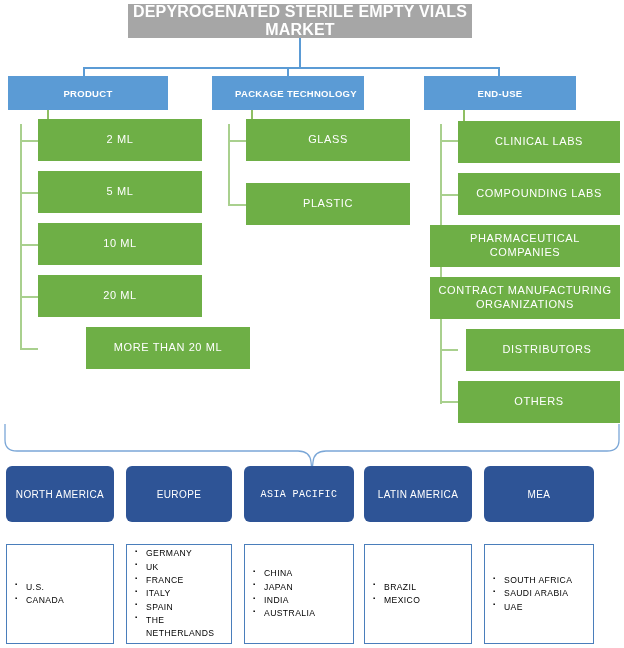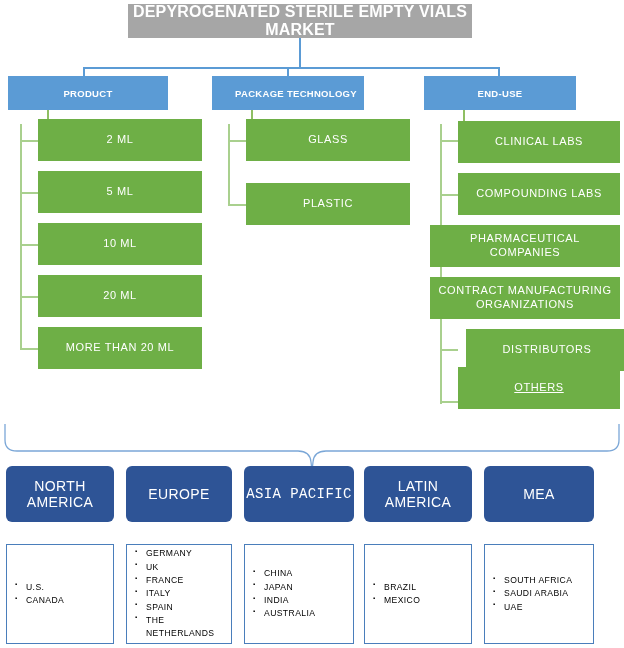--- a/index.html
+++ b/index.html
@@ -99,21 +99,21 @@
   .brace-wrap { position: absolute; left: 0; top: 424px; width: 624px; height: 48px; }
 
   
   .region-box {
     background: #2e5496;
     color: #ffffff;
     border-radius: 6px;
     display: flex;
     align-items: center;
     justify-content: center;
-    font-size: 14px;
+    font-size: 10px;
     letter-spacing: 0.4px;
     text-align: center;
     top: 466px;
     height: 56px;
   }
   .region-0 { left: 6px;   width: 108px; }
   .region-1 { left: 126px; width: 106px; }
   .region-2 { left: 244px; width: 110px; font-family: Liberation Mono, monospace; }
   .region-3 { left: 364px; width: 108px; }
   .region-4 { left: 484px; width: 110px; }
@@ -180,21 +180,21 @@
     <div class="green-stub" style="left:20px; top:140px; width:18px;"></div>
     <div class="green-stub" style="left:20px; top:192px; width:18px;"></div>
     <div class="green-stub" style="left:20px; top:244px; width:18px;"></div>
     <div class="green-stub" style="left:20px; top:296px; width:18px;"></div>
     <div class="green-stub" style="left:20px; top:348px; width:18px;"></div>
 
     <div class="abs leaf-box" style="top:119px;">2 ML</div>
     <div class="abs leaf-box" style="top:171px;">5 ML</div>
     <div class="abs leaf-box" style="top:223px;">10 ML</div>
     <div class="abs leaf-box" style="top:275px;">20 ML</div>
-    <div class="abs leaf-box" style="top:327px;">MORE THAN 20 ML</div>
+    <div class="abs leaf-box" style="top:327px;margin-left:48px;">MORE THAN 20 ML</div>
   </div>
 
   <div class="col-package">
     <div class="green-head" style="left:251px; top:110px; height:14px;"></div>
     <div class="green-spine" style="left:228px; top:124px; height:82px;"></div>
     <div class="green-stub" style="left:228px; top:140px; width:18px;"></div>
     <div class="green-stub" style="left:228px; top:204px; width:18px;"></div>
 
     <div class="abs leaf-box" style="top:119px;">GLASS</div>
     <div class="abs leaf-box" style="top:183px;">PLASTIC</div>
@@ -208,21 +208,21 @@
     <div class="green-stub" style="left:440px; top:246px; width:12px;"></div>
     <div class="green-stub" style="left:440px; top:298px; width:18px;"></div>
     <div class="green-stub" style="left:440px; top:349px; width:18px;"></div>
     <div class="green-stub" style="left:440px; top:401px; width:18px;"></div>
 
     <div class="abs leaf-box" style="top:121px;">CLINICAL LABS</div>
     <div class="abs leaf-box" style="top:173px;">COMPOUNDING LABS</div>
     <div class="abs leaf-box leaf-wide" style="top:225px;">PHARMACEUTICAL COMPANIES</div>
     <div class="abs leaf-box leaf-wide" style="top:277px;">CONTRACT MANUFACTURING ORGANIZATIONS</div>
     <div class="abs leaf-box" style="top:329px;margin-left:8px;">DISTRIBUTORS</div>
-    <div class="abs leaf-box" style="top:367px;text-decoration:underline;">OTHERS</div>
+    <div class="abs leaf-box" style="top:381px;">OTHERS</div>
   </div>
 
   <div class="brace-wrap">
     <svg width="624" height="48" viewBox="0 0 624 48" fill="none" aria-hidden="true">
       <path d="M4 2 L4 14 Q4 24 16 24 L294 24 Q306 24 306 34 L306 46 Q306 34 318 34 L596 34 Q608 34 608 24 L608 2" transform="translate(0,0)" stroke="#7ba7d7" stroke-width="1.3" fill="none" stroke-linecap="round" stroke-linejoin="round" style="display:none"></path>
       <path d="M5 0 L5 16 Q5 27 17 27 L298 27 Q310 27 311 38 L312 47 L313 38 Q314 27 326 27 L607 27 Q619 27 619 16 L619 0" stroke="#7ba7d7" stroke-width="1.3" fill="none" stroke-linejoin="round"></path>
     </svg>
   </div>
 
   <div class="abs region-box region-0">NORTH AMERICA</div>

